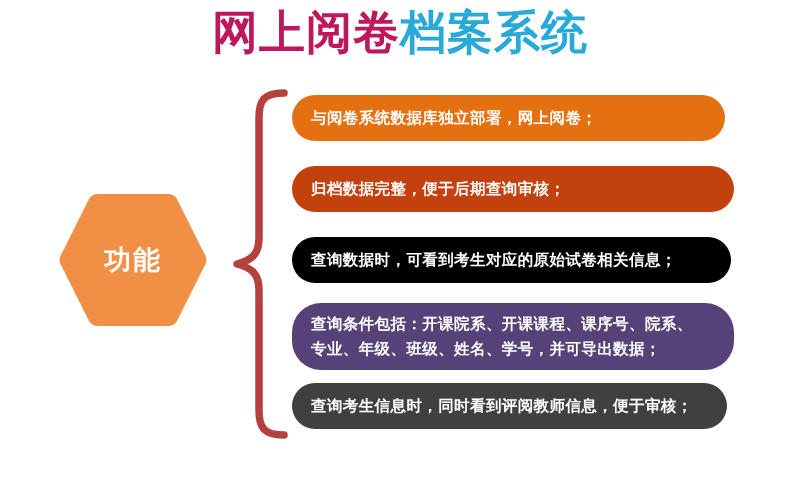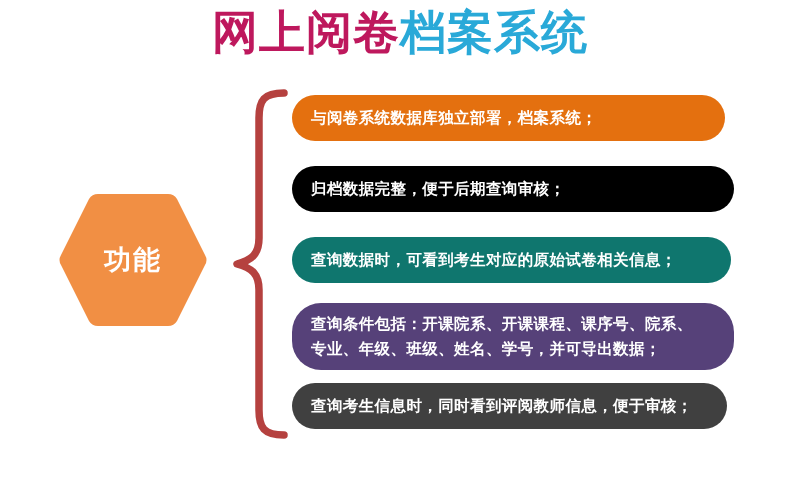--- a/index.html
+++ b/index.html
@@ -75,22 +75,22 @@
     box-sizing: border-box;
     padding: 0 16px 0 19px;
     color: #ffffff;
     font-size: 15.5px;
     font-weight: bold;
     line-height: 23px;
     letter-spacing: 0.4px;
     white-space: pre-line;
   }
   .bar-1 { left: 292px; top:  95px; width: 433px; height: 46px; border-radius: 23px; background: #e4700f; }
-  .bar-2 { left: 292px; top: 166px; width: 442px; height: 46px; border-radius: 23px; background: #000000; }
-  .bar-3 { left: 292px; top: 237px; width: 439px; height: 46px; border-radius: 23px; background: #0f766e; }
+  .bar-2 { left: 292px; top: 166px; width: 442px; height: 46px; border-radius: 23px; background: #c2410c; }
+  .bar-3 { left: 292px; top: 237px; width: 439px; height: 46px; border-radius: 23px; background: #000000; }
   .bar-4 { left: 292px; top: 303px; width: 442px; height: 67px; border-radius: 29px; background: #564179; line-height: 25px; }
   .bar-5 { left: 292px; top: 383px; width: 435px; height: 46px; border-radius: 23px; background: #404040; }
 </style>
 </head>
 <body>
 
 <div id="title">
   <span class="t-dark">网上阅卷</span><span class="t-cyan">档案系统</span>
 </div>
 
@@ -107,21 +107,21 @@
   <path d="M72 5
            C 52 5, 47 12, 47 30
            L 47 150
            C 47 166, 40 172, 25 176
            C 40 180, 47 186, 47 202
            L 47 322
            C 47 340, 52 347, 72 347" fill="none" stroke="#b5413f" stroke-width="7.5" stroke-linecap="round" stroke-linejoin="round"></path>
 </svg>
 
 <div class="bar bar-1">
-  <span>与阅卷系统数据库独立部署，档案系统；</span>
+  <span>与阅卷系统数据库独立部署，网上阅卷；</span>
 </div>
 <div class="bar bar-2">
   <span>归档数据完整，便于后期查询审核；</span>
 </div>
 <div class="bar bar-3">
   <span>查询数据时，可看到考生对应的原始试卷相关信息；</span>
 </div>
 <div class="bar bar-4">
   <span>查询条件包括：开课院系、开课课程、课序号、院系、
 专业、年级、班级、姓名、学号，并可导出数据；</span>

